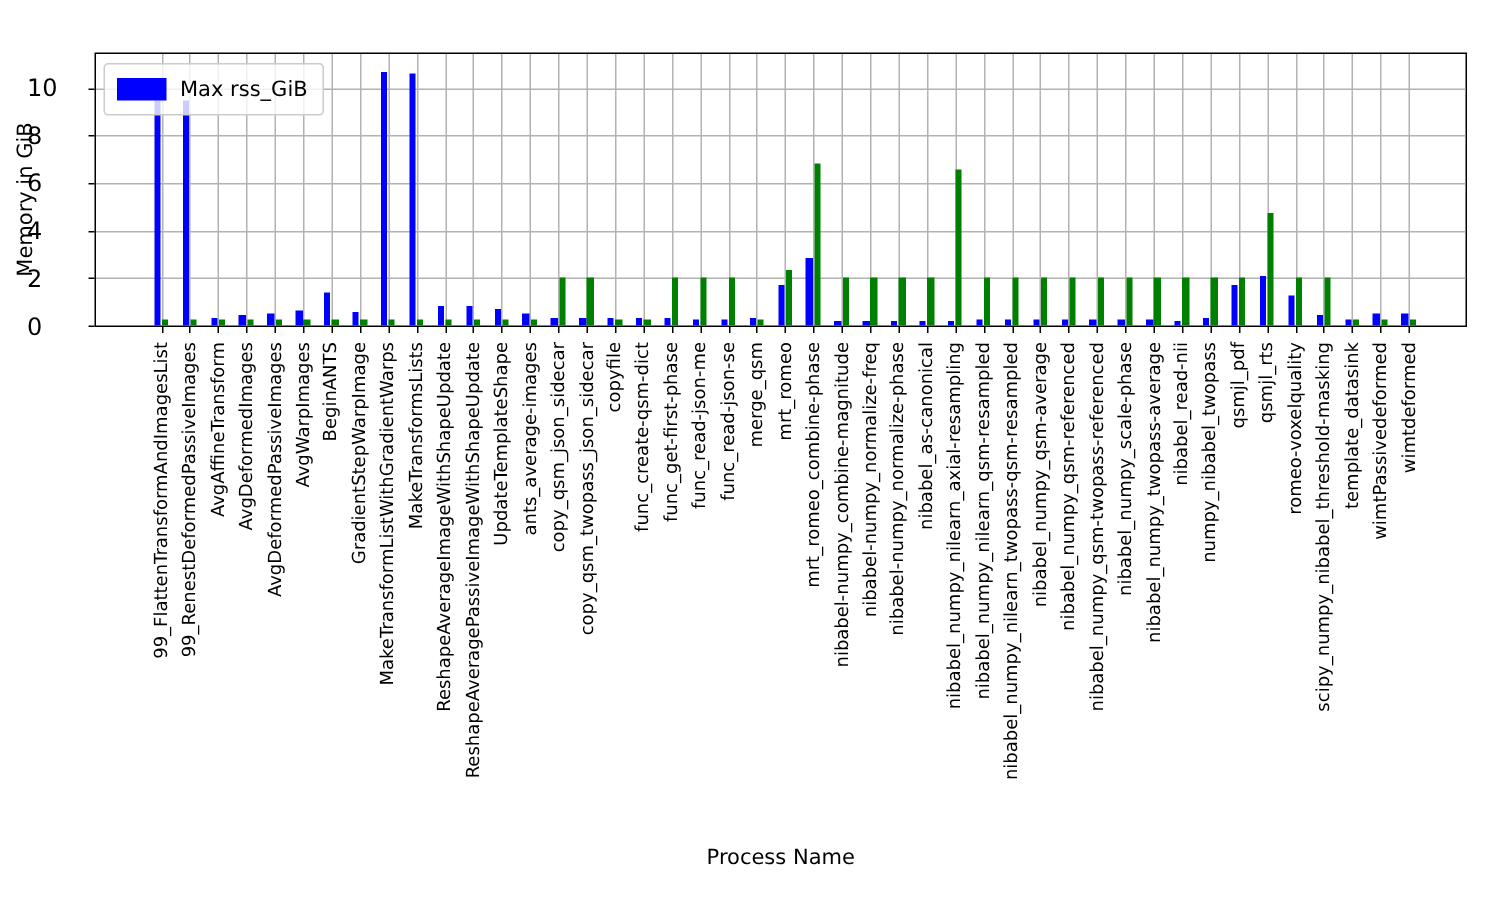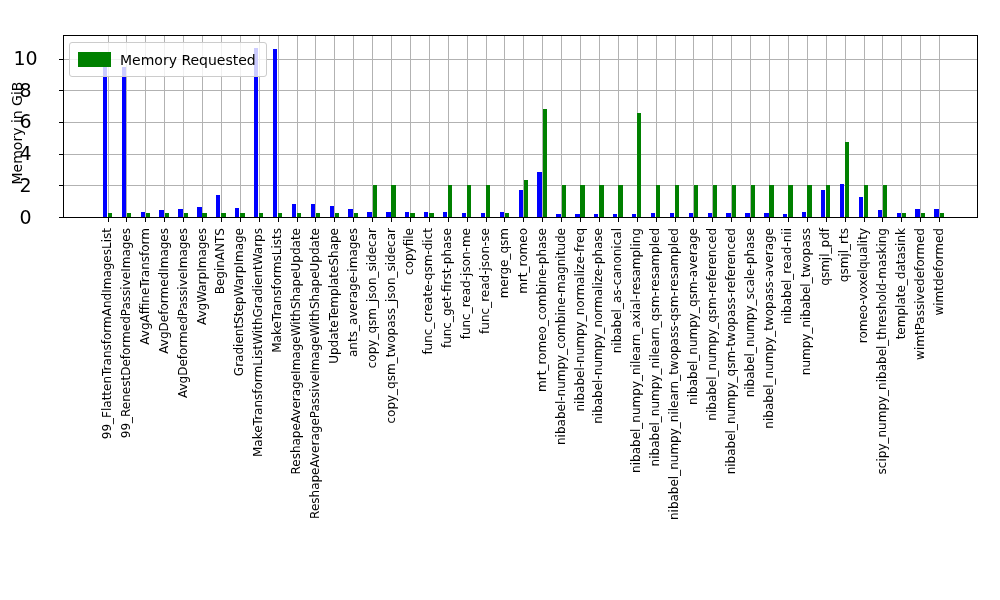--- a/index.html
+++ b/index.html
@@ -23,22 +23,22 @@
     font-size:14px;
   }
   #plot {
     position:absolute; left:63px; top:35px; width:915px; height:183px;
     border:1px solid #000; box-sizing:border-box; background:#fff;
   }
   .hgrid { position:absolute; left:0; width:100%; height:1px; background:#b2b2b2; }
   .vgrid { position:absolute; top:0; width:1px; height:100%; background:#b2b2b2; }
   .bar { position:absolute; bottom:0; width:4.4px; }
   .ytick-label {
-    position:absolute; left:7px; width:37px; text-align:center;
-    font-size:19px; line-height:15px;
+    position:absolute; left:18px; width:37px; text-align:left;
+    font-size:16px; line-height:15px;
   }
   .ytick-mark { position:absolute; left:59px; width:4px; height:1px; background:#000; }
   .xtick-mark { position:absolute; width:1px; height:4px; top:218px; background:#000; }
   .xtick { position:absolute; top:223px; }
   .xtick span {
     display:inline-block; transform-origin:0 0;
     transform:rotate(-90deg) translateX(-100%);
     white-space:nowrap; font-size:12px; line-height:13px;
   }
   #legend {
@@ -199,22 +199,22 @@
         <div class="bar" title="qsmjl_pdf: 2" style="left: 762.1px; height: 31.671px; background: rgb(0, 128, 0);"></div>
         <div class="bar" title="qsmjl_rts: 4.75" style="left: 781px; height: 75.2187px; background: rgb(0, 128, 0);"></div>
         <div class="bar" title="romeo-voxelquality: 2" style="left: 799.9px; height: 31.671px; background: rgb(0, 128, 0);"></div>
         <div class="bar" title="scipy_numpy_nibabel_threshold-masking: 2" style="left: 818.8px; height: 31.671px; background: rgb(0, 128, 0);"></div>
         <div class="bar" title="template_datasink: 0.25" style="left: 837.7px; height: 3.95888px; background: rgb(0, 128, 0);"></div>
         <div class="bar" title="wimtPassivedeformed: 0.25" style="left: 856.6px; height: 3.95888px; background: rgb(0, 128, 0);"></div>
         <div class="bar" title="wimtdeformed: 0.25" style="left: 875.5px; height: 3.95888px; background: rgb(0, 128, 0);"></div>
       </div>
     <div id="legend">
       <div class="legend-item">
-        <span class="legend-swatch" id="swatch-1" style="background: rgb(0, 128, 0);"></span>
-        <span class="legend-label">Memory Requested</span>
+        <span class="legend-swatch" id="swatch-0" style="background: rgb(0, 0, 255);"></span>
+        <span class="legend-label">Max rss_GiB</span>
       </div>
     </div>
   </div>
 
   <div id="axes-layer">
       <div class="ytick-mark" style="top: 217px;"></div>
       <div class="ytick-label" style="top: 209.5px;">0</div>
       <div class="ytick-mark" style="top: 185.329px;"></div>
       <div class="ytick-label" style="top: 177.829px;">2</div>
       <div class="ytick-mark" style="top: 153.658px;"></div>
@@ -310,13 +310,14 @@
       <div class="xtick-mark" style="left: 882.4px;"></div>
       <div class="xtick" style="left: 875.9px;"><span>scipy_numpy_nibabel_threshold-masking</span></div>
       <div class="xtick-mark" style="left: 901.3px;"></div>
       <div class="xtick" style="left: 894.8px;"><span>template_datasink</span></div>
       <div class="xtick-mark" style="left: 920.2px;"></div>
       <div class="xtick" style="left: 913.7px;"><span>wimtPassivedeformed</span></div>
       <div class="xtick-mark" style="left: 939.1px;"></div>
       <div class="xtick" style="left: 932.6px;"><span>wimtdeformed</span></div>
     </div>
 
+  <div id="xlabel">Process Name</div>
 </div>
 
 </body></html>

